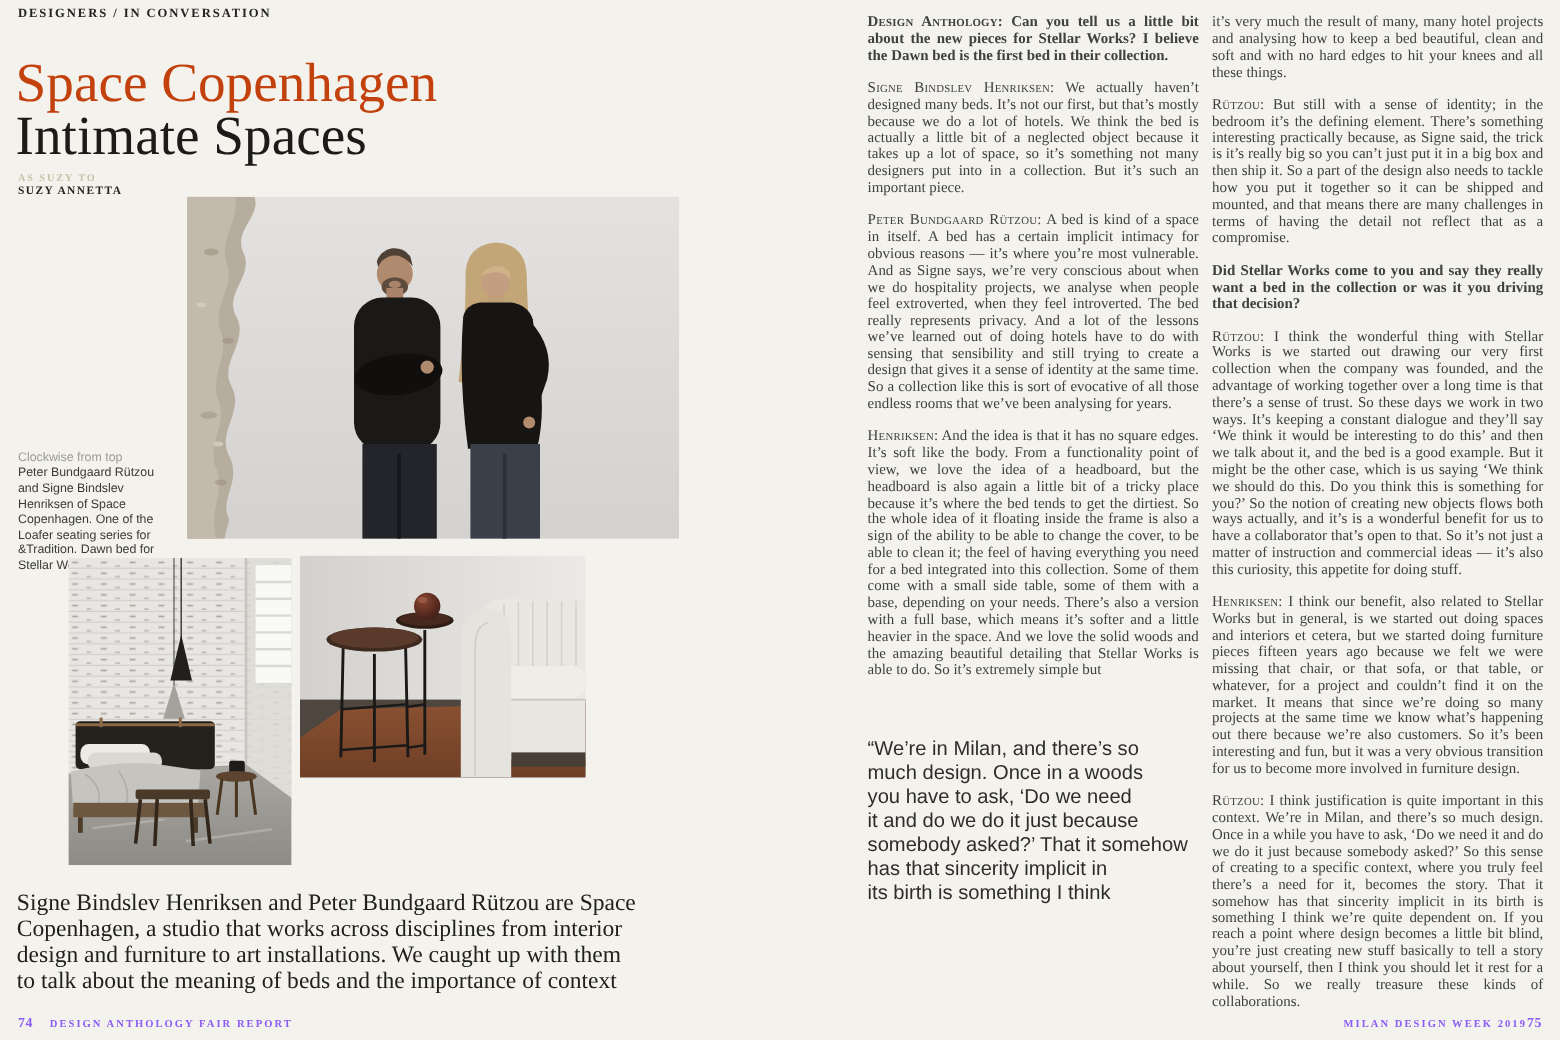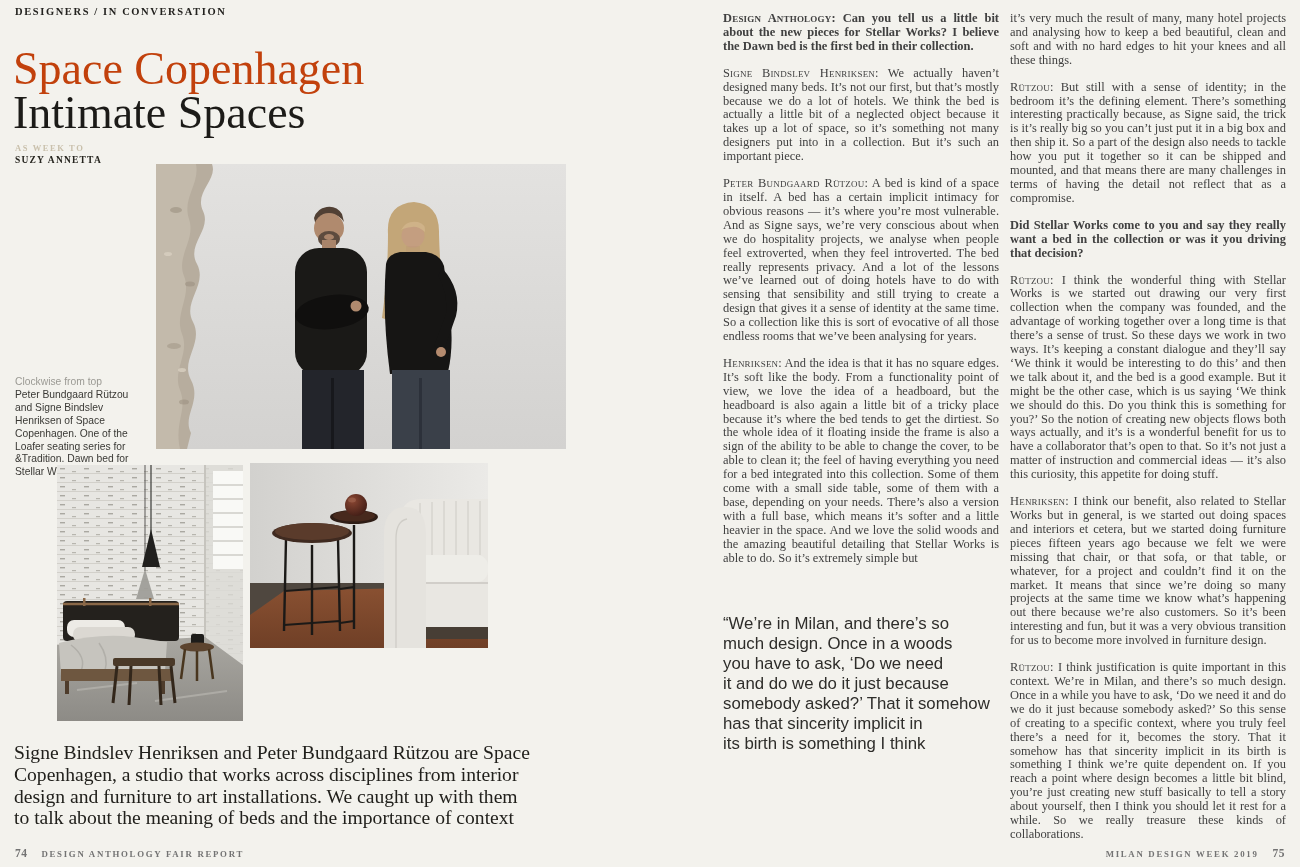--- a/index.html
+++ b/index.html
@@ -19,48 +19,48 @@
   .caption .lead{color:#9b9a94;}
   .caption .body{color:#3a3935;}
 
   .photo{display:block;}
   .photo-portrait{left:156px;top:164px;}
   .photo-bedroom{left:57px;top:465px;}
   .photo-sofa{left:250px;top:463px;}
 
   .intro{left:14px;top:742px;width:518px;font-size:19.6px;line-height:21.8px;color:#21201c;margin:0;font-family:Liberation Serif, serif;}
 
-  .footer{top:843px;font-weight:700;color:#737373;}
+  .footer{top:843px;font-weight:700;color:#8b5cf6;}
   .footer-left{left:15px;}
   .footer-right{right:15px;text-align:right;}
   .pagenum{font-size:11.5px;letter-spacing:.5px;}
   .footer-label{font-size:8.8px;letter-spacing:1.7px;}
   .footer-left .footer-label{margin-left:14px;}
-  .footer-right .pagenum{margin-left:14px;}
+  .footer-right .pagenum{}
 
   
   .col{position:absolute;top:12px;width:276px;}
   .col1{left:723px;}
   .col2{left:1010px;}
   p.bodytext{font-size:12.45px;line-height:13.9px;text-align:justify;margin:0 0 13px 0;color:#404040;}
   p.bold{font-weight:700;}
   .speaker{font-variant:small-caps;letter-spacing:.2px;}
 
   .pullquote{margin-top:48px;font-family:"Liberation Sans",sans-serif;
              font-size:16.8px;line-height:20px;color:#2e2d2a;}
 </style>
 </head>
 <body>
 
 <div class="spread">
 
   <div class="abs kicker">DESIGNERS / IN CONVERSATION</div>
   <h1 class="abs title-muted">Space Copenhagen</h1>
   <h1 class="abs title-dark">Intimate Spaces</h1>
-  <div class="abs byline-label">AS WEEK TO</div>
+  <div class="abs byline-label">AS SUZY TO</div>
   <div class="abs byline-name">SUZY ANNETTA</div>
 
   <svg class="abs photo photo-portrait" width="410" height="285" viewBox="0 0 410 285" role="img" aria-label="Peter Bundgaard Rützou and Signe Bindslev Henriksen of Space Copenhagen">
     <defs>
       <linearGradient id="wallg" x1="0" y1="0" x2="0" y2="1">
         <stop offset="0" stop-color="#e3e2e0"></stop>
           <stop offset="1" stop-color="#d3d2d0"></stop>
       </linearGradient>
     </defs>
     <rect width="410" height="285" fill="url(#wallg)"></rect>

